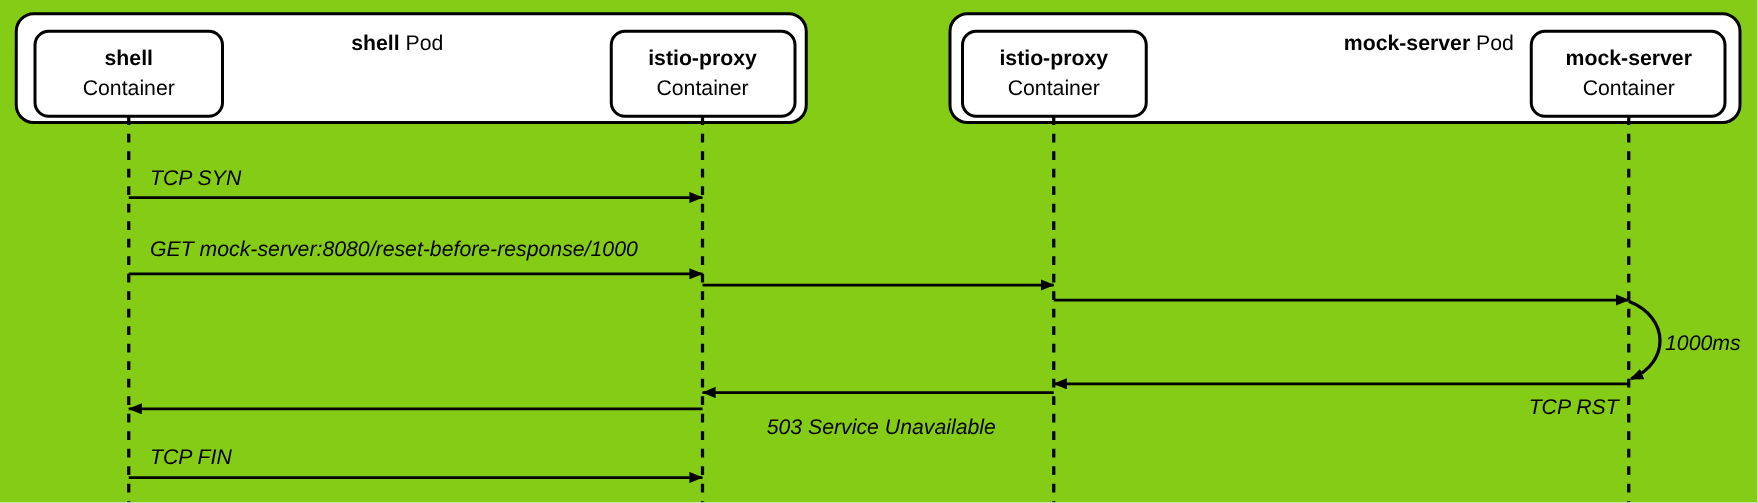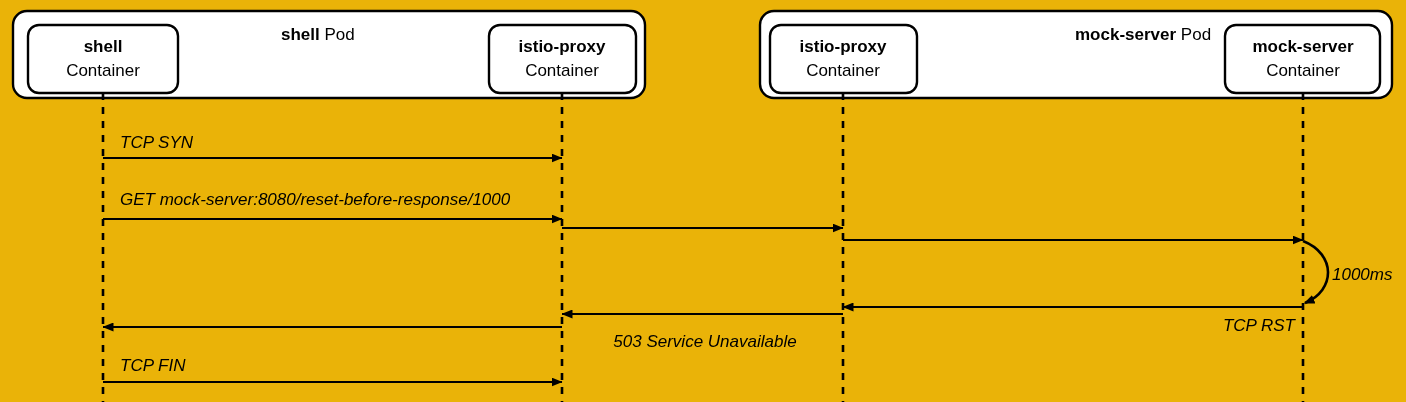--- a/index.html
+++ b/index.html
@@ -7,21 +7,21 @@
     padding: 0;
     background: #ffffff;
   }
   body {
     font-family: "Liberation Sans", sans-serif;
   }
   #diagram-root {
     position: relative;
     width: 1406px;
     height: 402px;
-    background: #eab308;
+    background: #84cc16;
     overflow: hidden;
   }
   #seq-svg {
     position: absolute;
     left: 0;
     top: 0;
     width: 1406px;
     height: 402px;
     display: block;
   }

